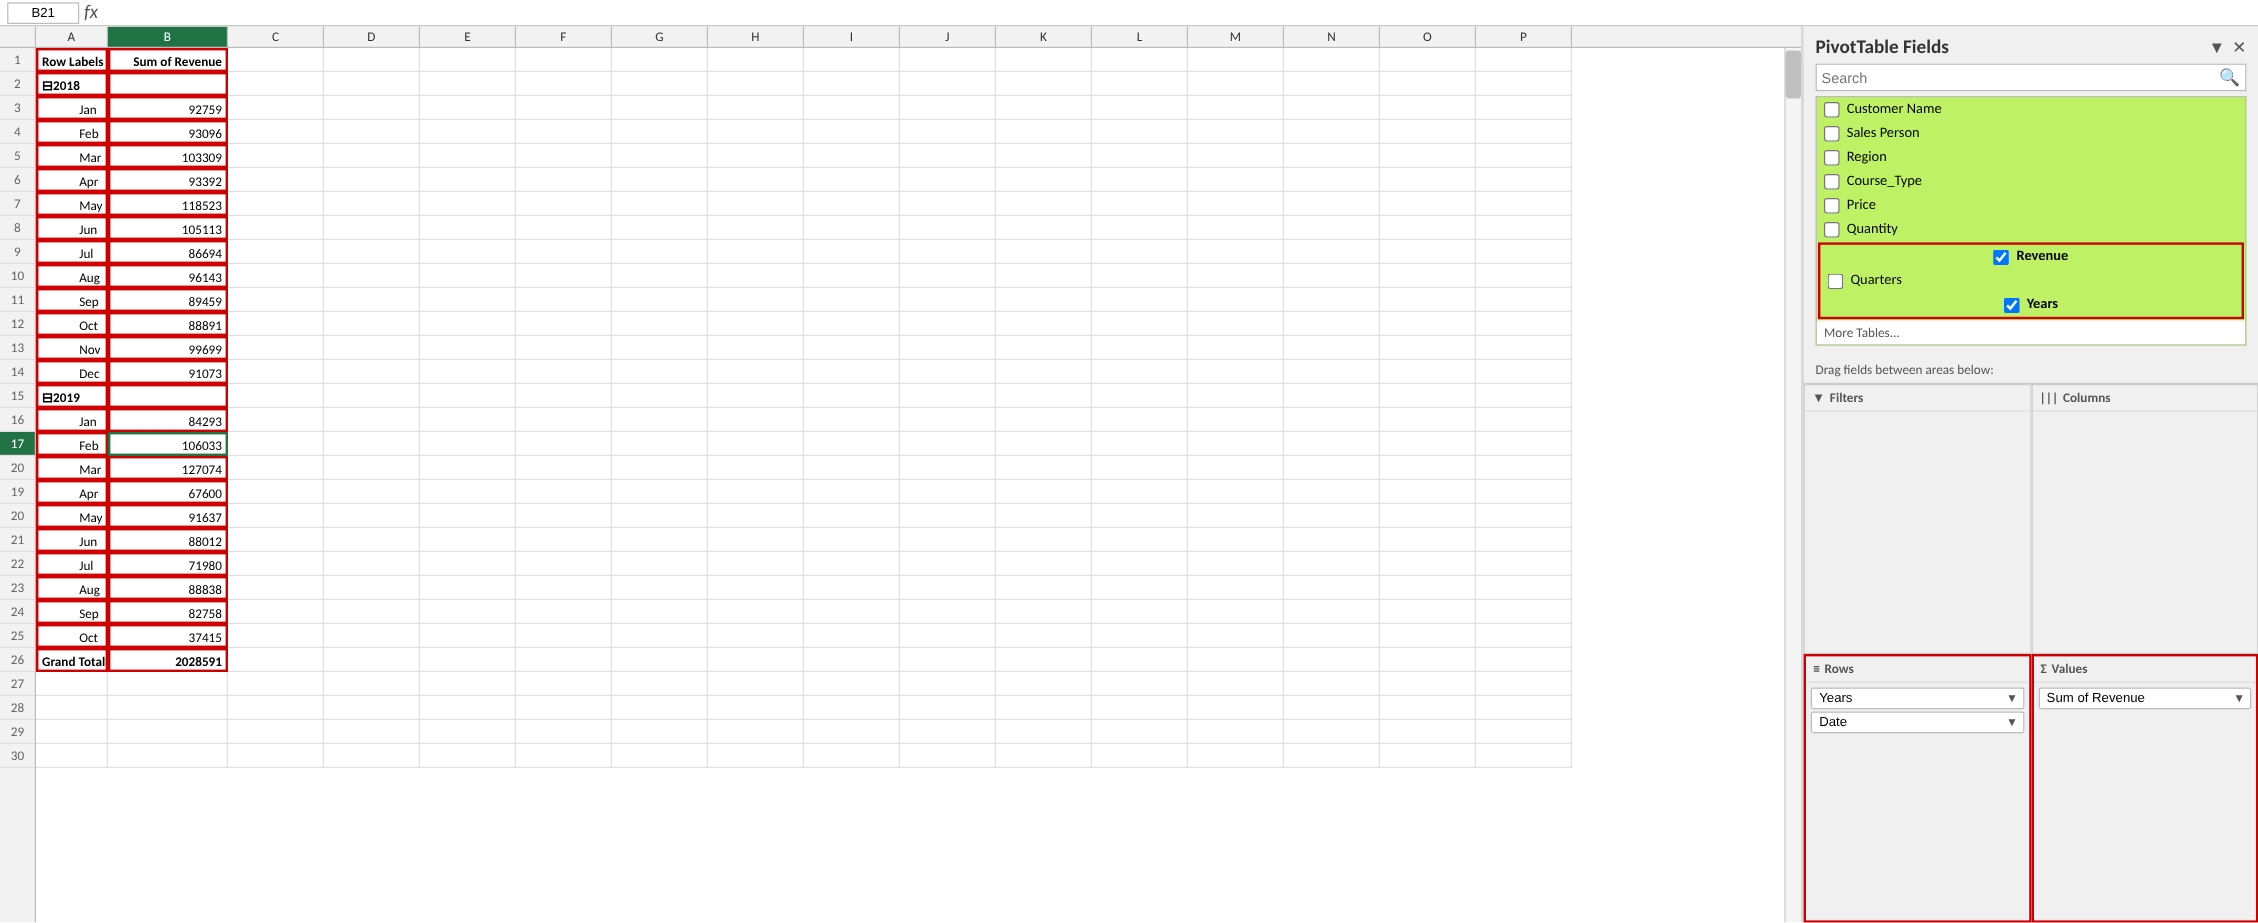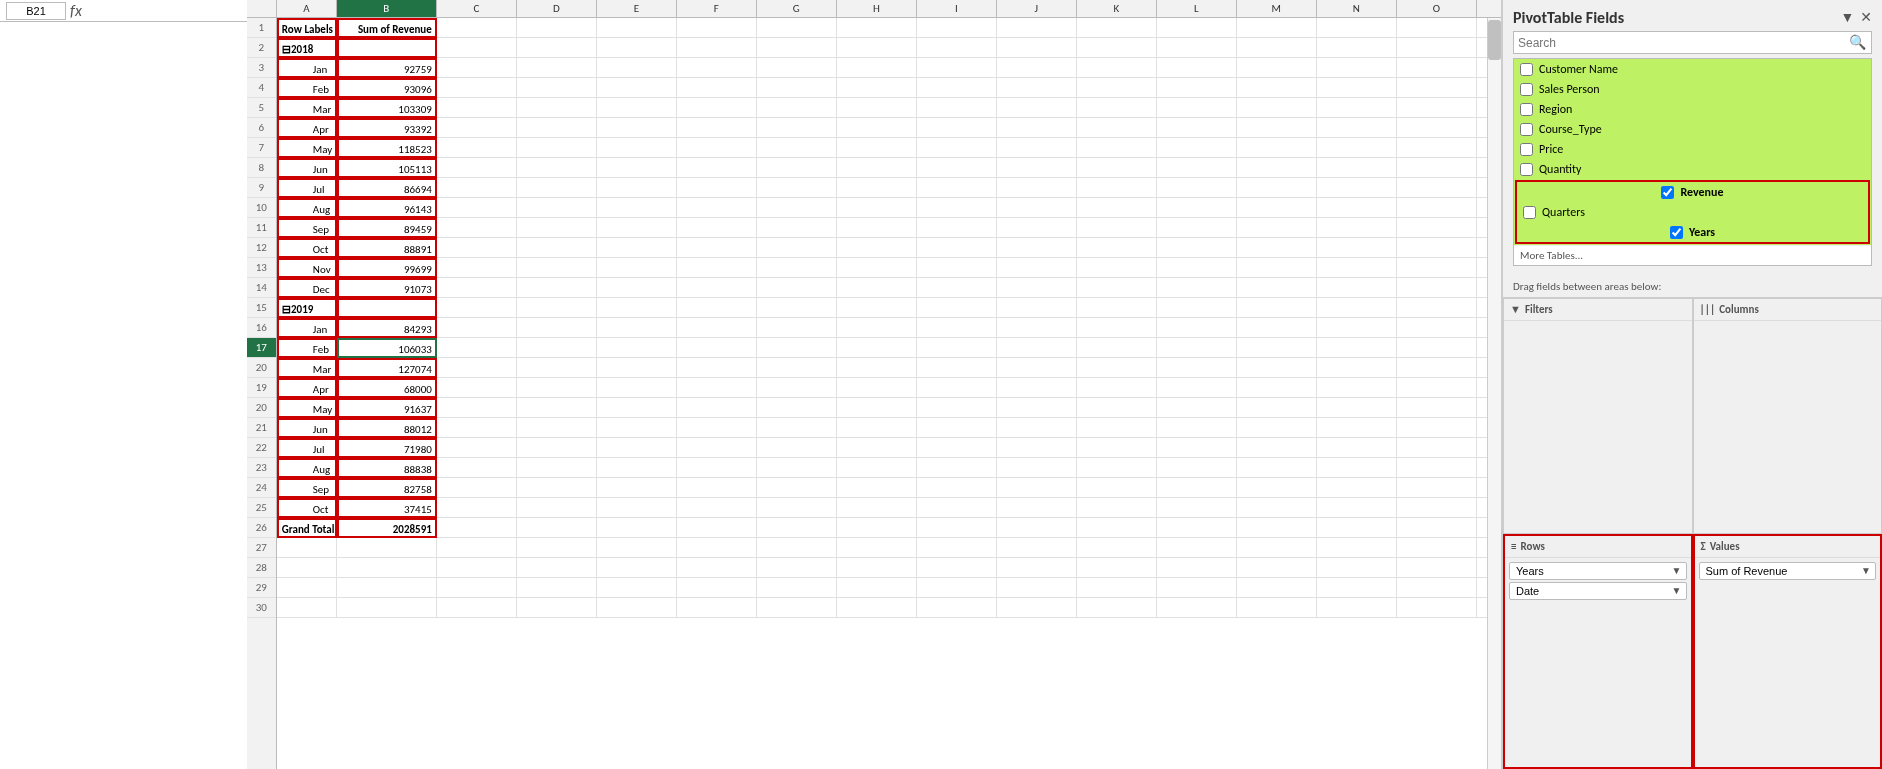--- a/index.html
+++ b/index.html
@@ -83,21 +83,21 @@
 
     
     .formula-bar { display: flex; align-items: center; background: #fff; border-bottom: 1px solid #bbb; padding: 0 6px; height: 22px; }
     .name-box { width: 60px; border: 1px solid #bbb; font-size: 11px; padding: 0 4px; height: 18px; text-align: center; margin-right: 4px; }
     .fx-label { font-size: 16px; color: #555; margin-right: 4px; font-style: italic; }
     .formula-input { flex: 1; border: none; outline: none; font-size: 12px; }
   </style>
 </head>
 <body>
 
-<div style="display:flex;flex-direction:row;flex:1;overflow:hidden;">
+<div style="display:flex;flex-direction:column;flex:1;overflow:hidden;">
   <div class="formula-bar">
     <input class="name-box" value="B21" readonly="" style="">
     <span class="fx-label">fx</span>
     <input class="formula-input" value="" style="">
   </div>
 
   <div style="display:flex;flex:1;overflow:hidden;">
 
     <div class="spreadsheet">
 
@@ -476,21 +476,21 @@
               <div class="sheet-cell col-j"></div>
               <div class="sheet-cell col-k"></div>
               <div class="sheet-cell col-l"></div>
               <div class="sheet-cell col-m"></div>
               <div class="sheet-cell col-n"></div>
               <div class="sheet-cell col-o"></div>
               <div class="sheet-cell col-p"></div>
             </div>
             <div class="sheet-row">
               <div class="sheet-cell col-a pivot-outline cell-indent">Apr</div>
-              <div class="sheet-cell col-b pivot-outline pivot-value">68000</div>
+              <div class="sheet-cell col-b pivot-outline pivot-value">67600</div>
               <div class="sheet-cell col-c"></div>
               <div class="sheet-cell col-d"></div>
               <div class="sheet-cell col-e"></div>
               <div class="sheet-cell col-f"></div>
               <div class="sheet-cell col-g"></div>
               <div class="sheet-cell col-h"></div>
               <div class="sheet-cell col-i"></div>
               <div class="sheet-cell col-j"></div>
               <div class="sheet-cell col-k"></div>
               <div class="sheet-cell col-l"></div>

